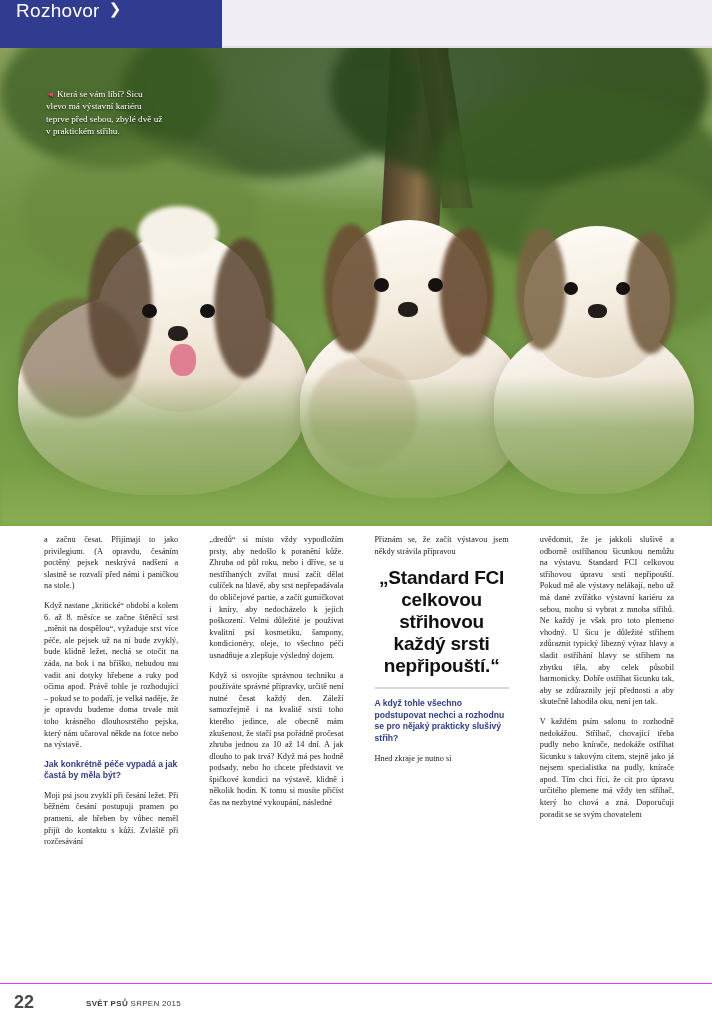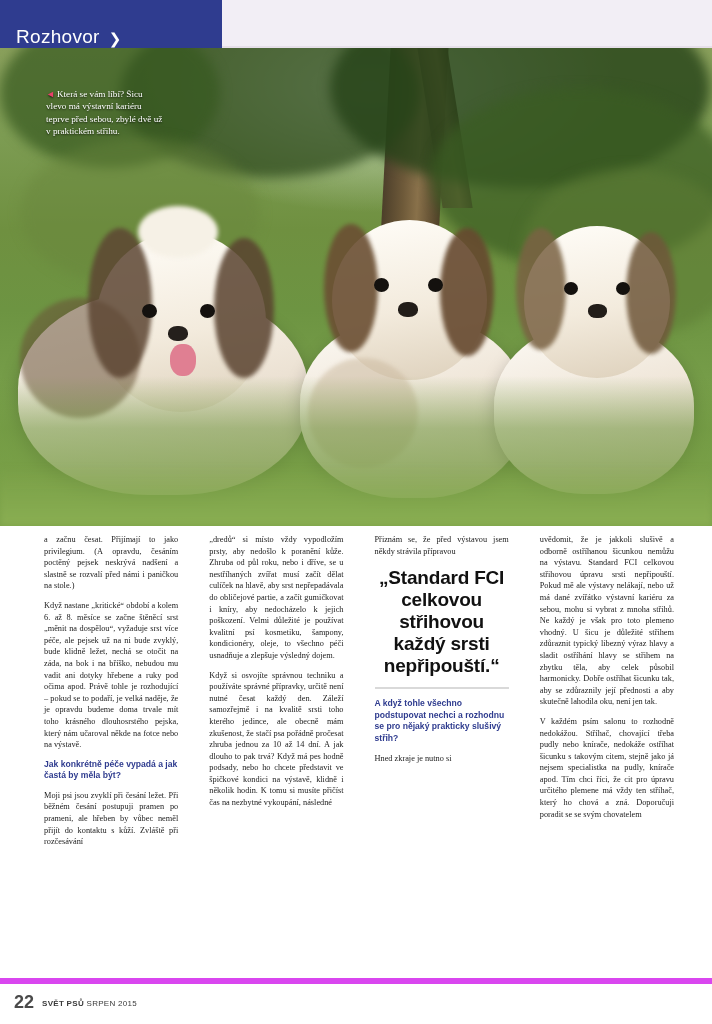--- a/index.html
+++ b/index.html
@@ -25,21 +25,21 @@
     height: 48px;
     background: #f2eef5;
   }
   .header-tab {
     position: absolute;
     top: 0; left: 0;
     width: 222px;
     height: 48px;
     background: #2f3c8f;
     display: flex;
-    align-items: flex-end;
+    align-items: flex-start;
     padding-left: 16px;
     box-sizing: border-box;
   }
   .header-tab .title {
     color: #ffffff;
     font-family: "Liberation Sans", sans-serif;
     font-size: 19px;
     letter-spacing: 0.3px;
   }
   .header-tab .chev {
@@ -238,40 +238,40 @@
     color: #3a3a3a;
     white-space: nowrap;
   }
   .credit b { font-weight: bold; }
 
   
   .footer {
     position: absolute;
     left: 0; bottom: 0;
     width: 712px; height: 40px;
-    border-top: 6px solid #d946ef;
+    border-top: 1px solid #d946ef;
     background: #ffffff;
   }
   .folio {
     position: absolute;
     left: 14px; top: 8px;
     font-family: "Liberation Sans", sans-serif;
     font-size: 18px;
     font-weight: bold;
     color: #4a4a4a;
   }
   .footer-text {
     position: absolute;
     left: 42px; top: 15px;
     font-family: "Liberation Sans", sans-serif;
     font-size: 8px;
     color: #3a3a3a;
     letter-spacing: .3px;
   }
-  .footer-text b { font-weight: bold; }
+  .footer-text b { font-weight: bold; margin-left: 44px; }
 </style>
 </head>
 <body>
 
 <div class="page">
 
   <div class="top-strip">
     <div class="header-tab">
       <span class="title">Rozhovor</span>
       <span class="chev">❯</span>
@@ -340,21 +340,21 @@
       <p class="q-head">Jak konkrétně péče vypadá a jak častá by měla být?</p>
       <p>Moji psi jsou zvyklí při česání ležet. Při běžném česání postupuji pramen po prameni, ale hřeben by vůbec neměl přijít do kontaktu s kůží. Zvláště při rozčesávání</p>
     </div>
 
     <div class="col">
       <p>„dredů“ si místo vždy vypodložím prsty, aby nedošlo k poranění kůže. Zhruba od půl roku, nebo i dříve, se u nestříhaných zvířat musí začít dělat culíček na hlavě, aby srst nepřepadávala do obličejové partie, a začít gumičkovat i kníry, aby nedocházelo k jejich poškození. Velmi důležité je používat kvalitní psí kosmetiku, šampony, kondicionéry, oleje, to všechno péči usnadňuje a zlepšuje výsledný dojem.</p>
       <p>Když si osvojíte správnou techniku a používáte správné přípravky, určitě není nutné česat každý den. Záleží samozřejmě i na kvalitě srsti toho kterého jedince, ale obecně mám zkušenost, že stačí psa pořádně pročesat zhruba jednou za 10 až 14 dní. A jak dlouho to pak trvá? Když má pes hodně podsady, nebo ho chcete představit ve špičkové kondici na výstavě, klidně i několik hodin. K tomu si musíte přičíst čas na nezbytné vykoupání, následné</p>
     </div>
 
     <div class="col">
-      <p>Přiznám se, že před výstavou jsem někdy strávila přípravou</p>
+      <p>Přiznám se, že začít výstavou jsem někdy strávila přípravou</p>
       <div class="pullquote">„Standard FCI celkovou střihovou každý srsti nepřipouští.“</div>
       <div class="pullrule"></div>
       <p class="q-head">A když tohle všechno podstupovat nechci a rozhodnu se pro nějaký prakticky slušivý střih?</p>
       <p>Hned zkraje je nutno si</p>
     </div>
 
     <div class="col">
       <p>uvědomit, že je jakkoli slušivě a odborně ostříhanou šicunkou nemůžu na výstavu. Standard FCI celkovou střihovou úpravu srsti nepřipouští. Pokud mě ale výstavy nelákají, nebo už má dané zvířátko výstavní kariéru za sebou, mohu si vybrat z mnoha střihů. Ne každý je však pro toto plemeno vhodný. U šicu je důležité střihem zdůraznit typický libezný výraz hlavy a sladit ostříhání hlavy se střihem na zbytku těla, aby celek působil harmonicky. Dobře ostříhat šicunku tak, aby se zdůraznily její přednosti a aby skutečně lahodila oku, není jen tak.</p>
       <p>V každém psím salonu to rozhodně nedokážou. Stříhač, chovající třeba pudly nebo knírače, nedokáže ostříhat šicunku s takovým citem, stejně jako já nejsem specialistka na pudly, knírače apod. Tím chci říci, že cit pro úpravu určitého plemene má vždy ten stříhač, který ho chová a zná. Doporučuji poradit se se svým chovatelem</p>
       <div class="credit">

